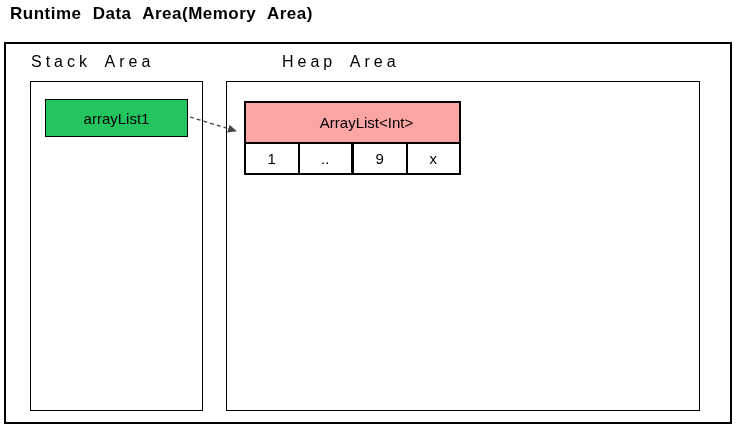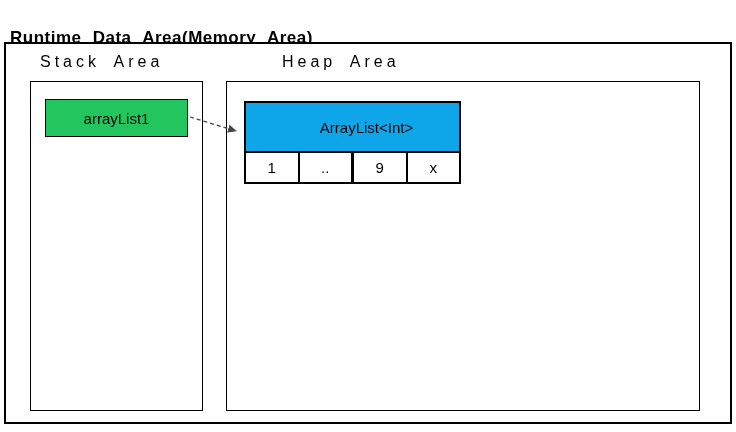--- a/index.html
+++ b/index.html
@@ -18,41 +18,40 @@
   }
   .diagram-title {
     position: absolute;
     left: 10px;
     top: 4px;
     font-size: 17px;
     font-weight: bold;
     word-spacing: 6px;
     letter-spacing: 0.5px;
     white-space: nowrap;
-    margin-top: 24px;
   }
   .outer-box {
     position: absolute;
     left: 4px;
     top: 42px;
     width: 728px;
     height: 382px;
     border: 2px solid #000000;
     box-sizing: border-box;
     background: #ffffff;
   }
   .area-label {
     position: absolute;
     top: 53px;
     font-size: 16px;
     letter-spacing: 4px;
     word-spacing: 6px;
     white-space: nowrap;
   }
-  #stack-label { left: 40px; }
+  #stack-label { left: 31px; }
   #heap-label  { left: 234px; margin-left: 48px; }
   .area-box {
     position: absolute;
     top: 81px;
     height: 330px;
     border: 1.5px solid #000000;
     box-sizing: border-box;
     background: #ffffff;
   }
   #stack-box { left: 30px;  width: 173px; }
@@ -72,28 +71,28 @@
     background: #22c55e;
   }
   .heap-object {
     position: absolute;
     left: 244px;
     top: 101px;
     width: 217px;
     box-sizing: border-box;
   }
   .heap-object-header {
-    height: 52px;
+    height: 43px;
     border: 2px solid #000000;
     box-sizing: border-box;
     display: flex;
     align-items: center;
     justify-content: center;
     font-size: 15px;
-    background: #0ea5e9;
+    background: #fca5a5;
     padding-left: 28px;
   }
   .heap-object-row {
     display: flex;
     height: 31px;
     border: 2px solid #000000;
     border-top: none;
     box-sizing: border-box;
     background: #ffffff;
   }

